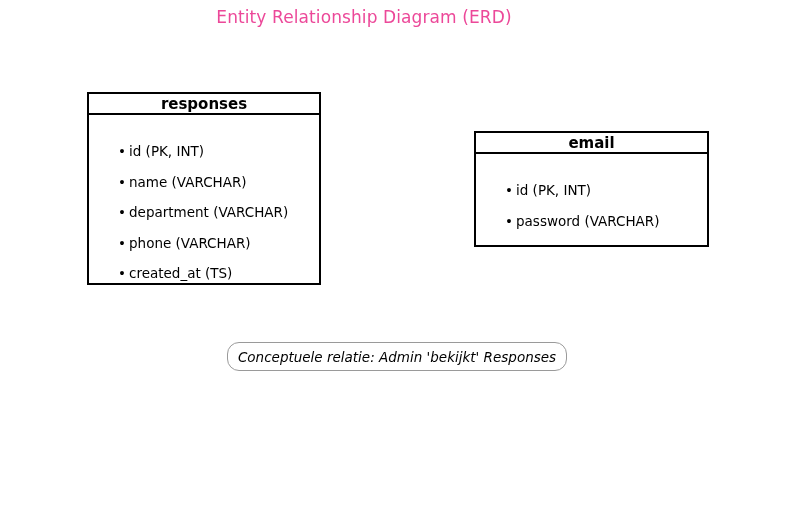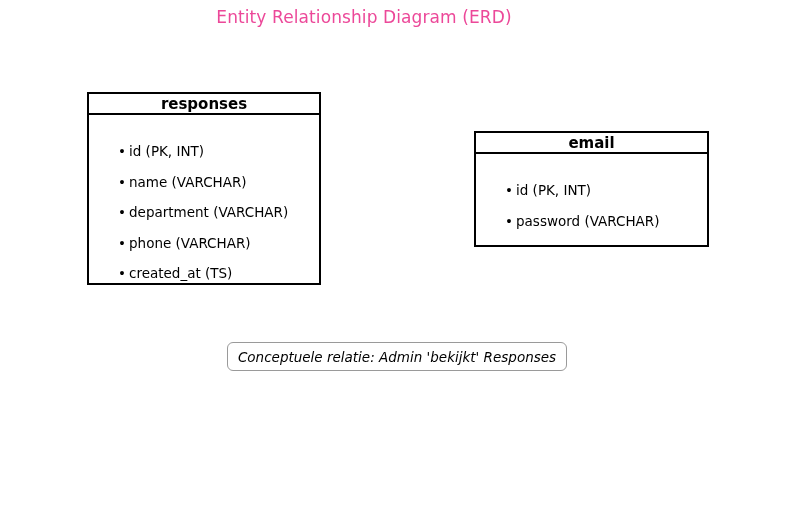--- a/index.html
+++ b/index.html
@@ -108,21 +108,21 @@
 
   
   .relationship-note {
     position: absolute;
     left: 227px;
     top: 342px;
     width: 340px;
     height: 29px;
     box-sizing: border-box;
     border: 1px solid #9a9a9a;
-    border-radius: 6px;
+    border-radius: 12px;
     background: #ffffff;
     display: flex;
     align-items: center;
     justify-content: center;
   }
   .relationship-note-text {
     font-size: 13.5px;
     font-style: italic;
     color: #000000;
     white-space: nowrap;

